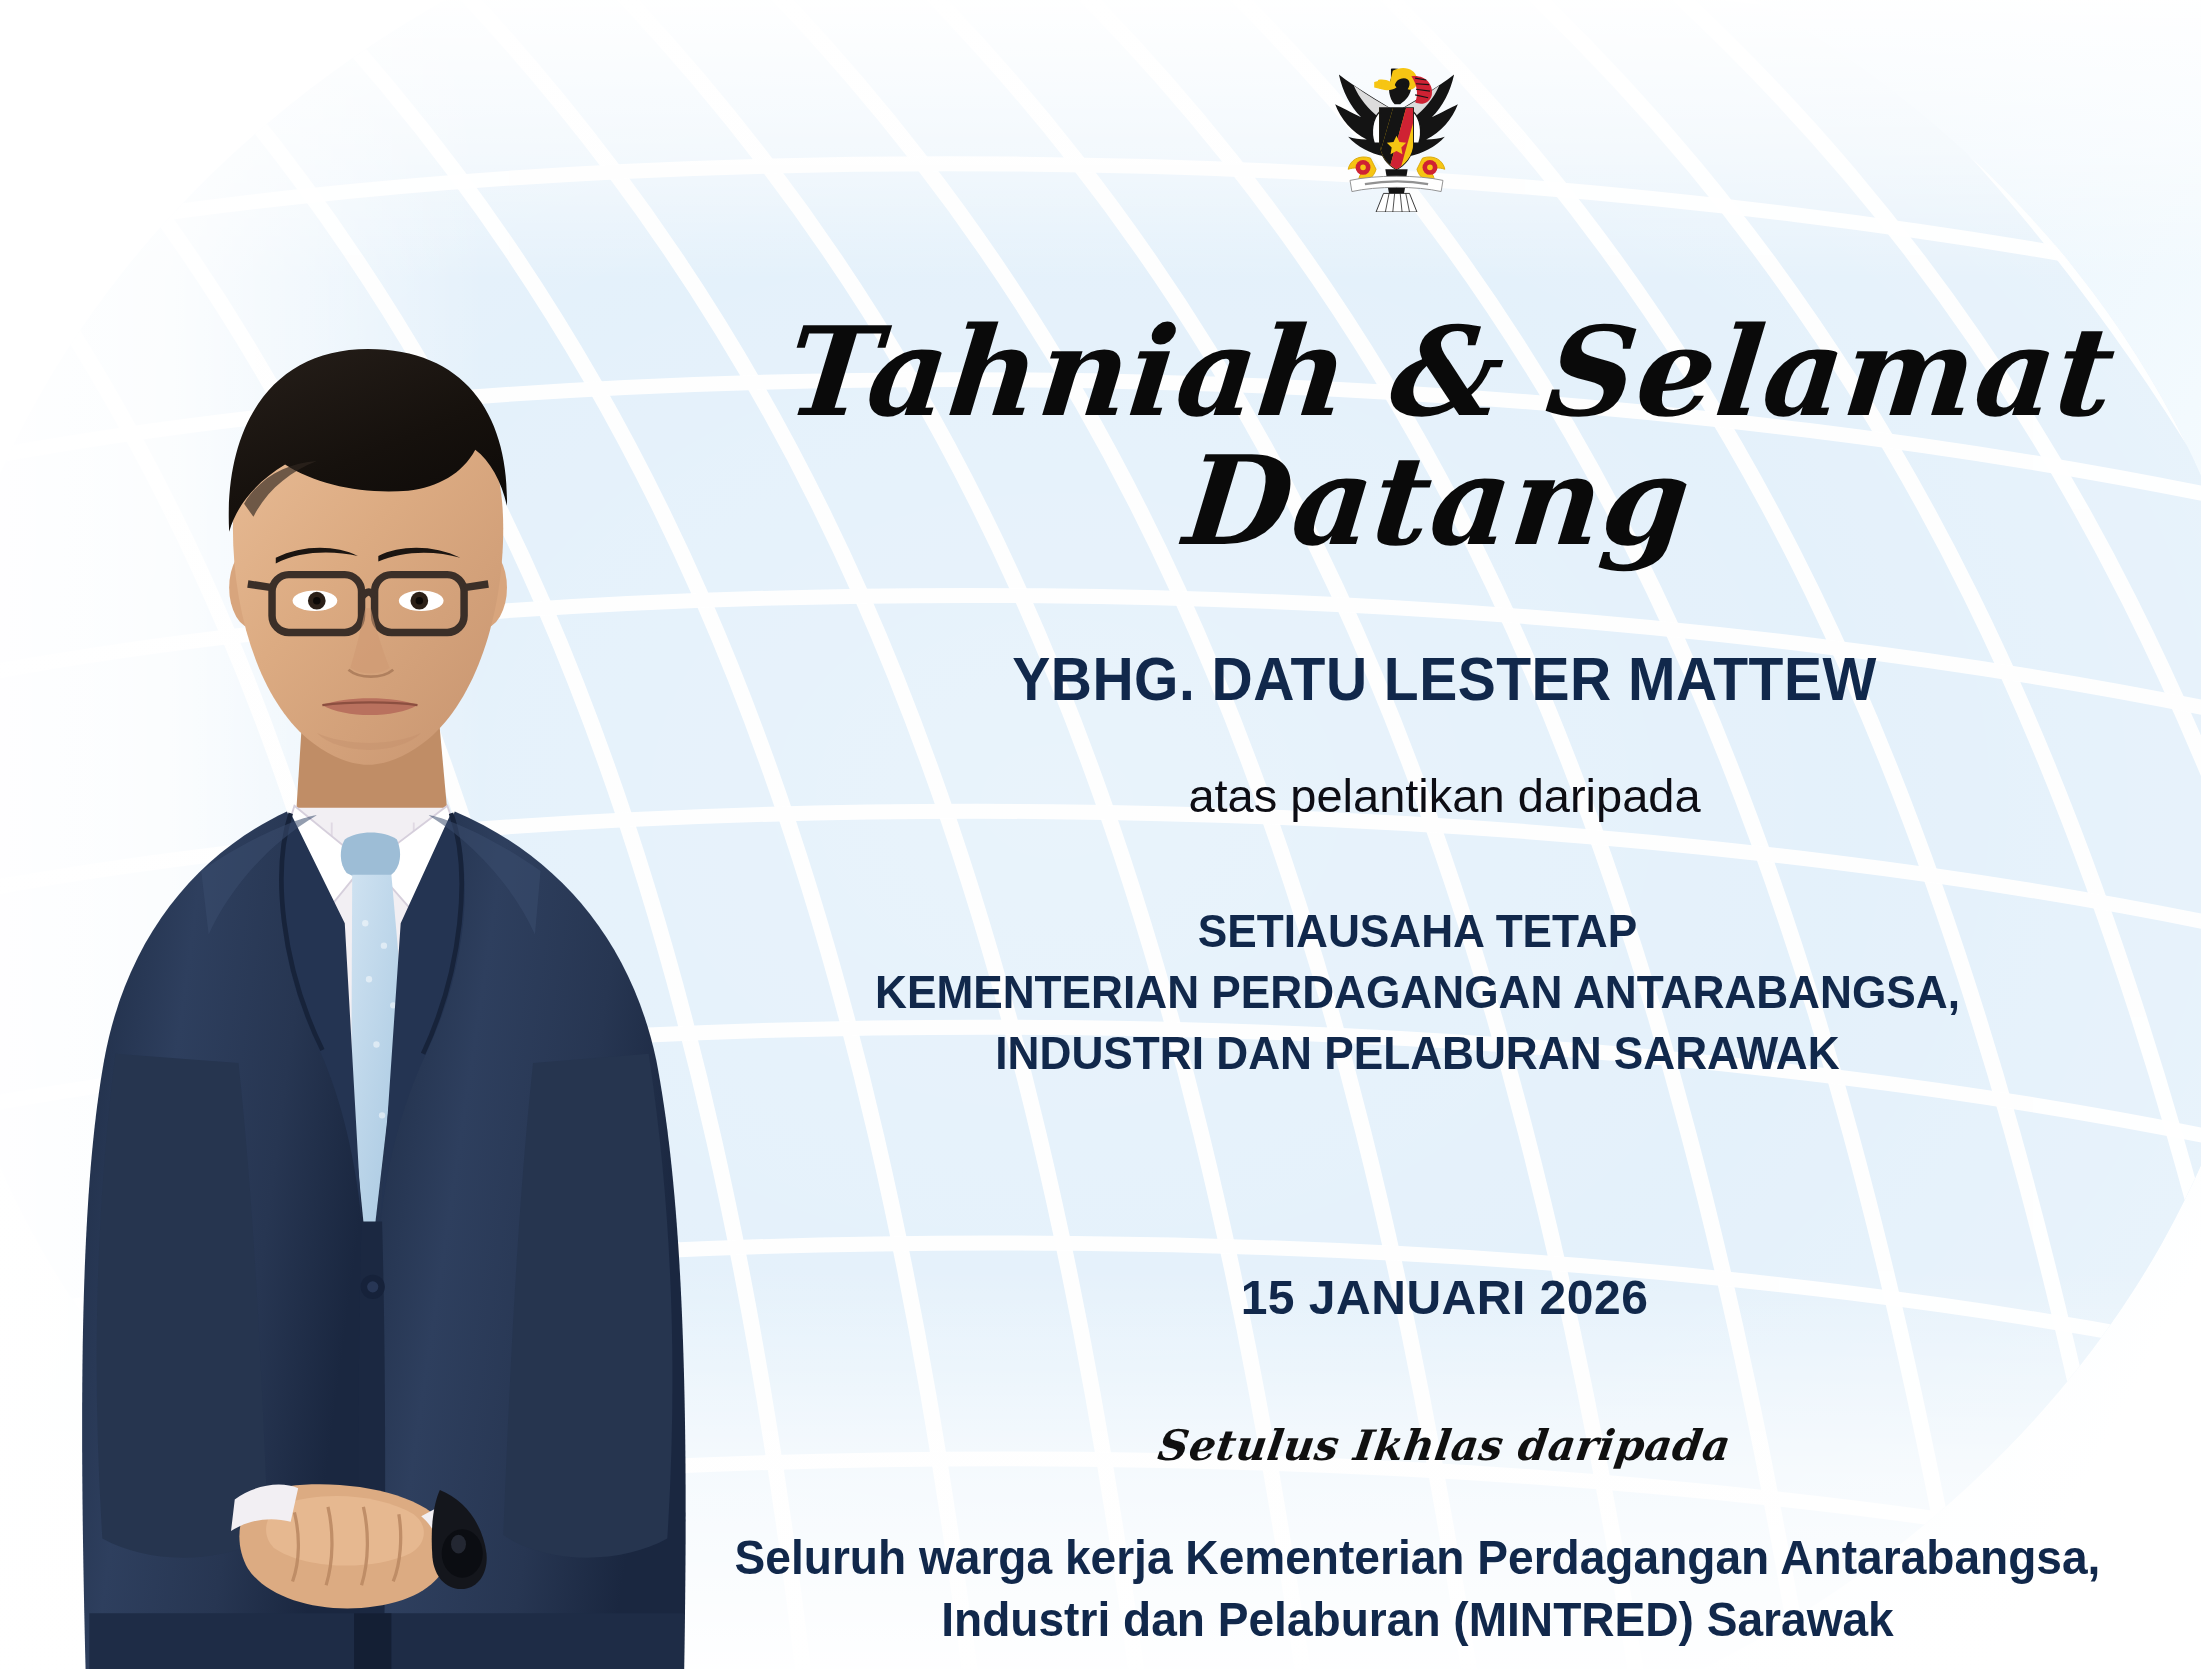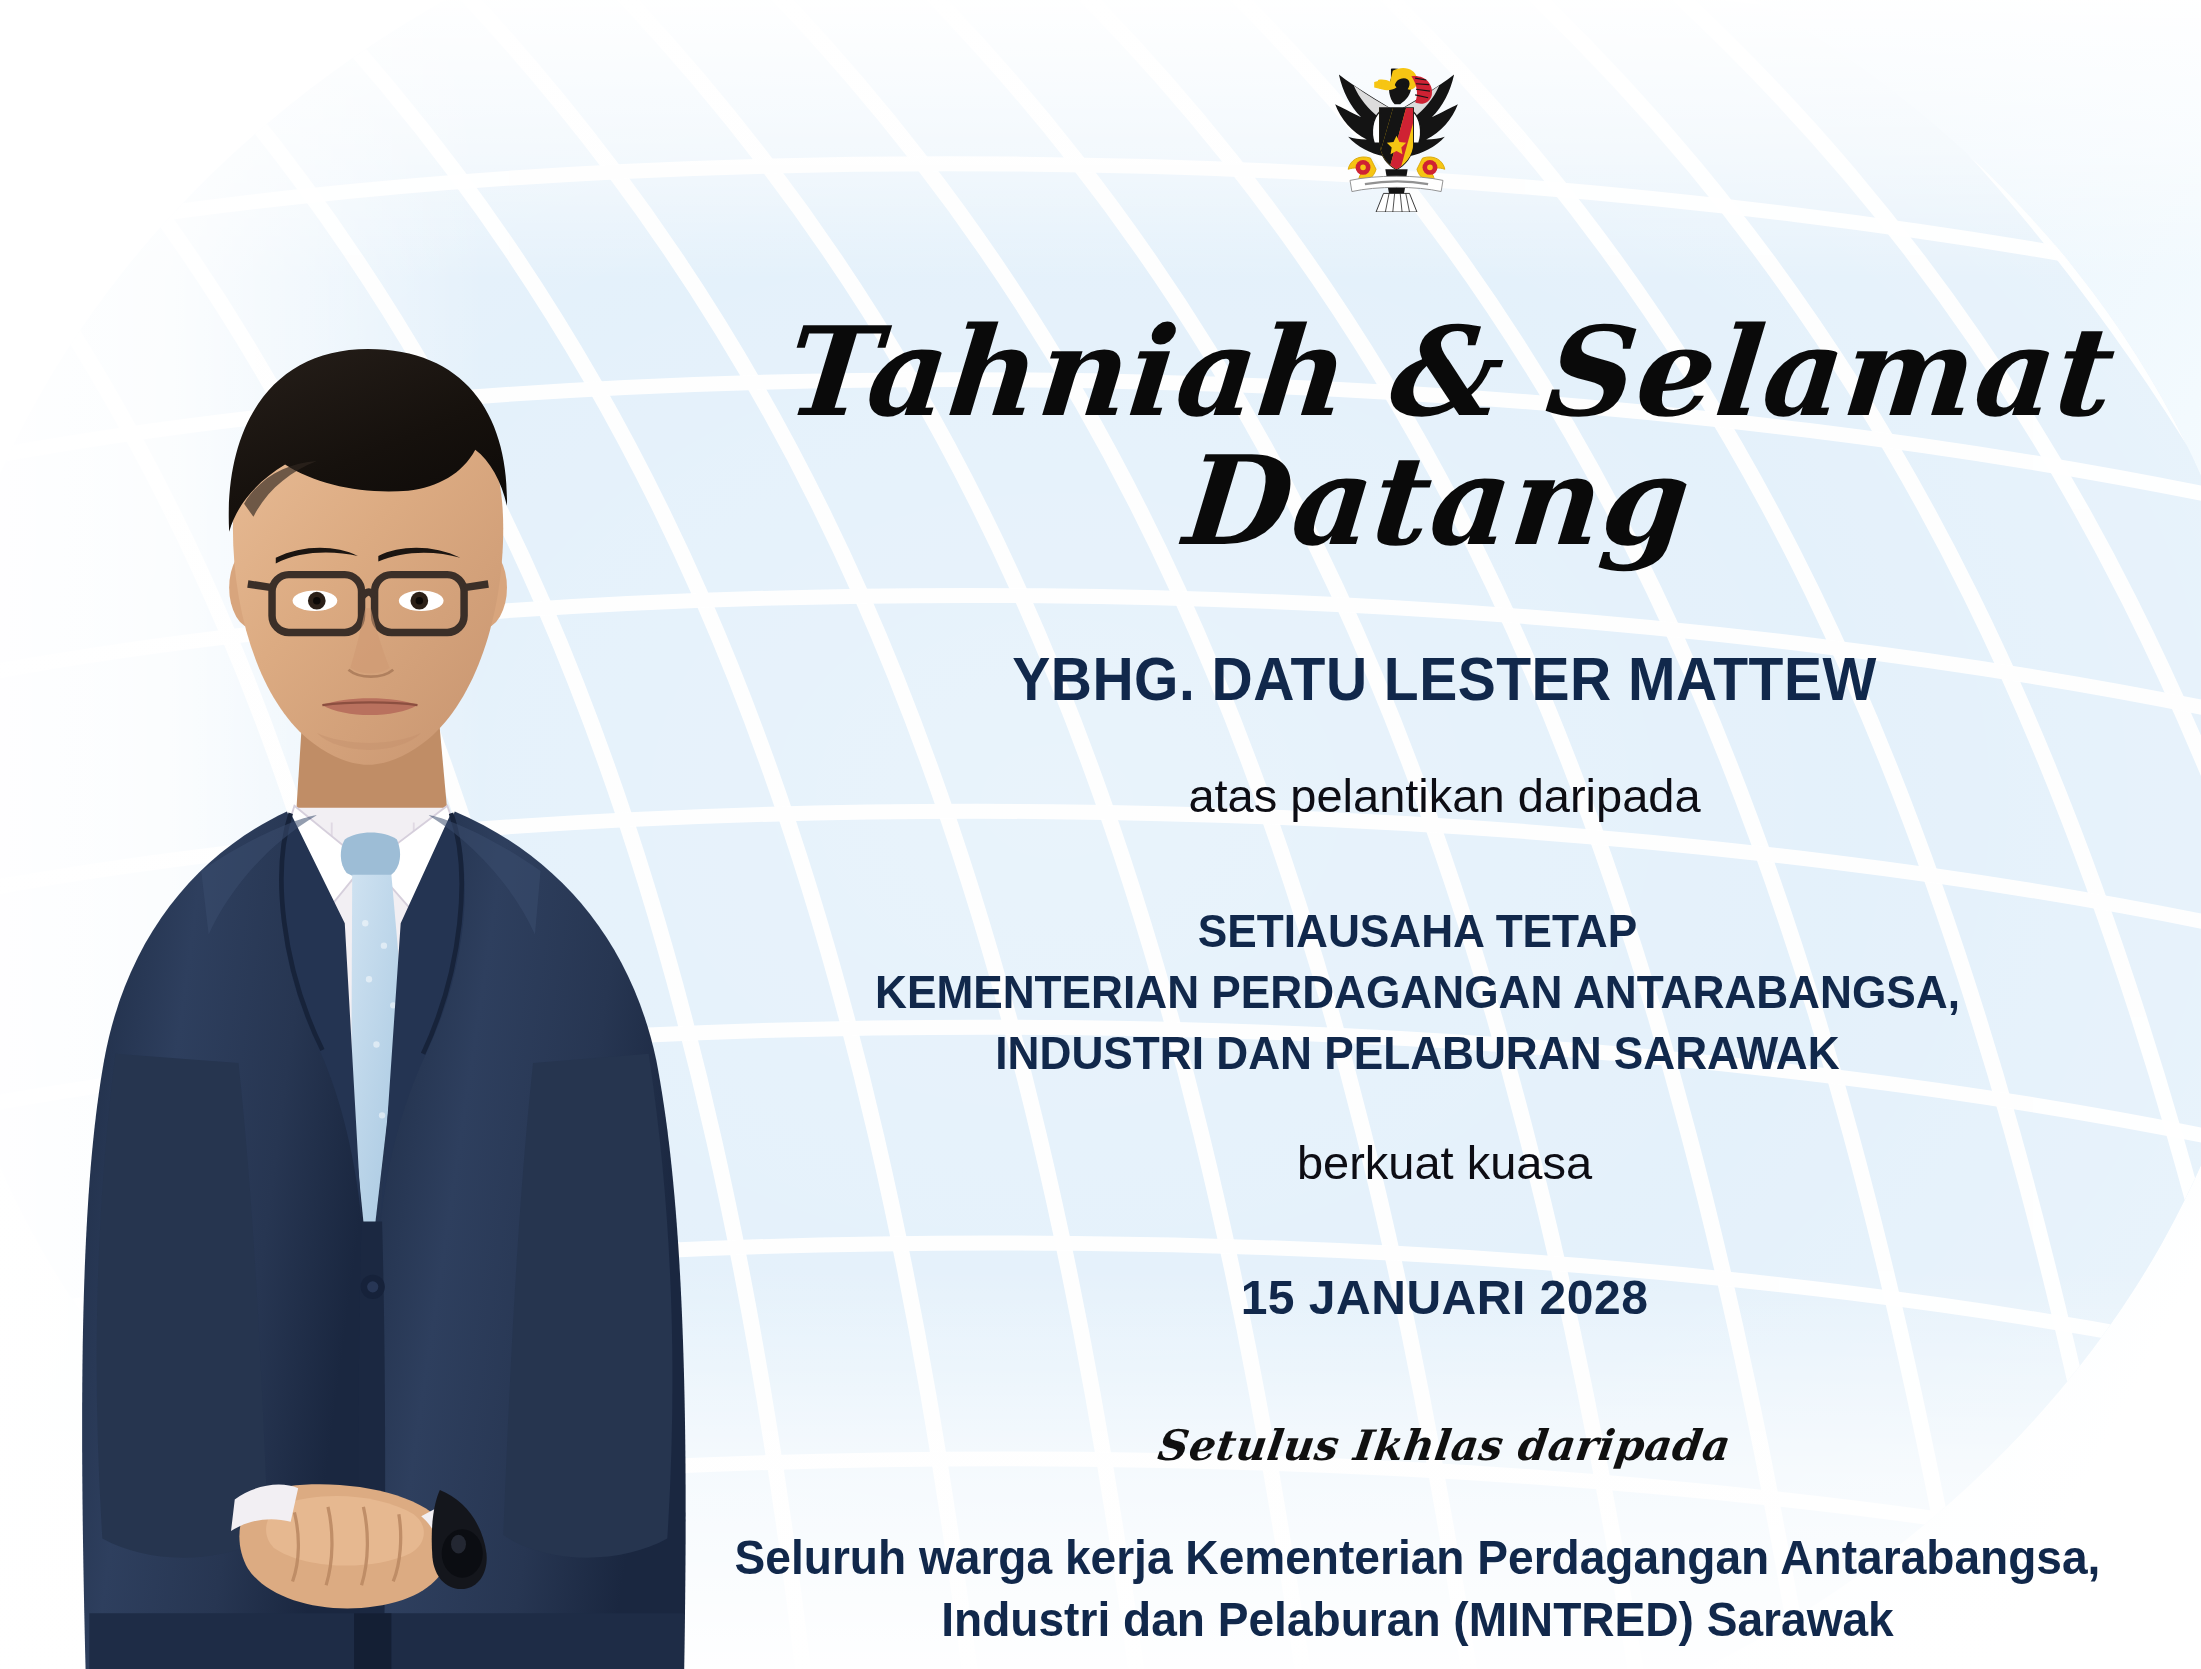--- a/index.html
+++ b/index.html
@@ -467,23 +467,22 @@
   <div class="name-line">YBHG. DATU LESTER MATTEW</div>
 
   <div class="sub-line">atas pelantikan daripada</div>
 
   <div class="position-block">
     <div>SETIAUSAHA TETAP</div>
     <div>KEMENTERIAN PERDAGANGAN ANTARABANGSA,</div>
     <div>INDUSTRI DAN PELABURAN SARAWAK</div>
   </div>
 
-  <div class="effect-line">berkuat kuasa</div>
-
-  <div class="date-line">15 JANUARI 2028</div>
+
+  <div class="date-line">15 JANUARI 2026</div>
 
   <div class="regards-script">Setulus Ikhlas daripada</div>
 
   <div class="sender-block">
     <div>Seluruh warga kerja Kementerian Perdagangan Antarabangsa,</div>
     <div>Industri dan Pelaburan (MINTRED) Sarawak</div>
   </div>
 
 </div>
 

